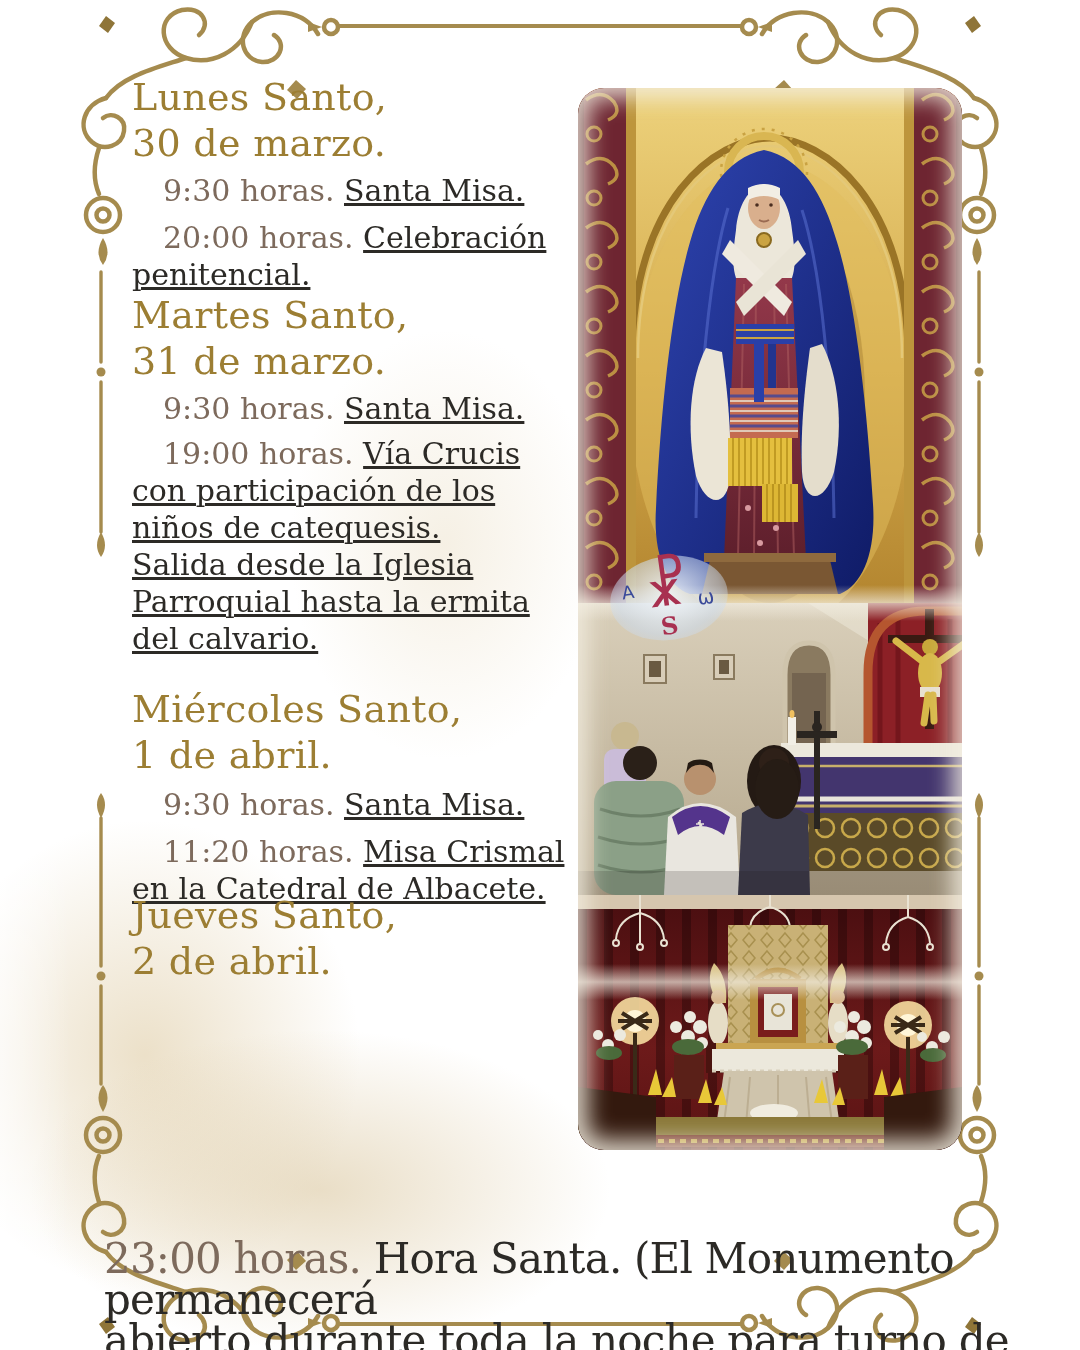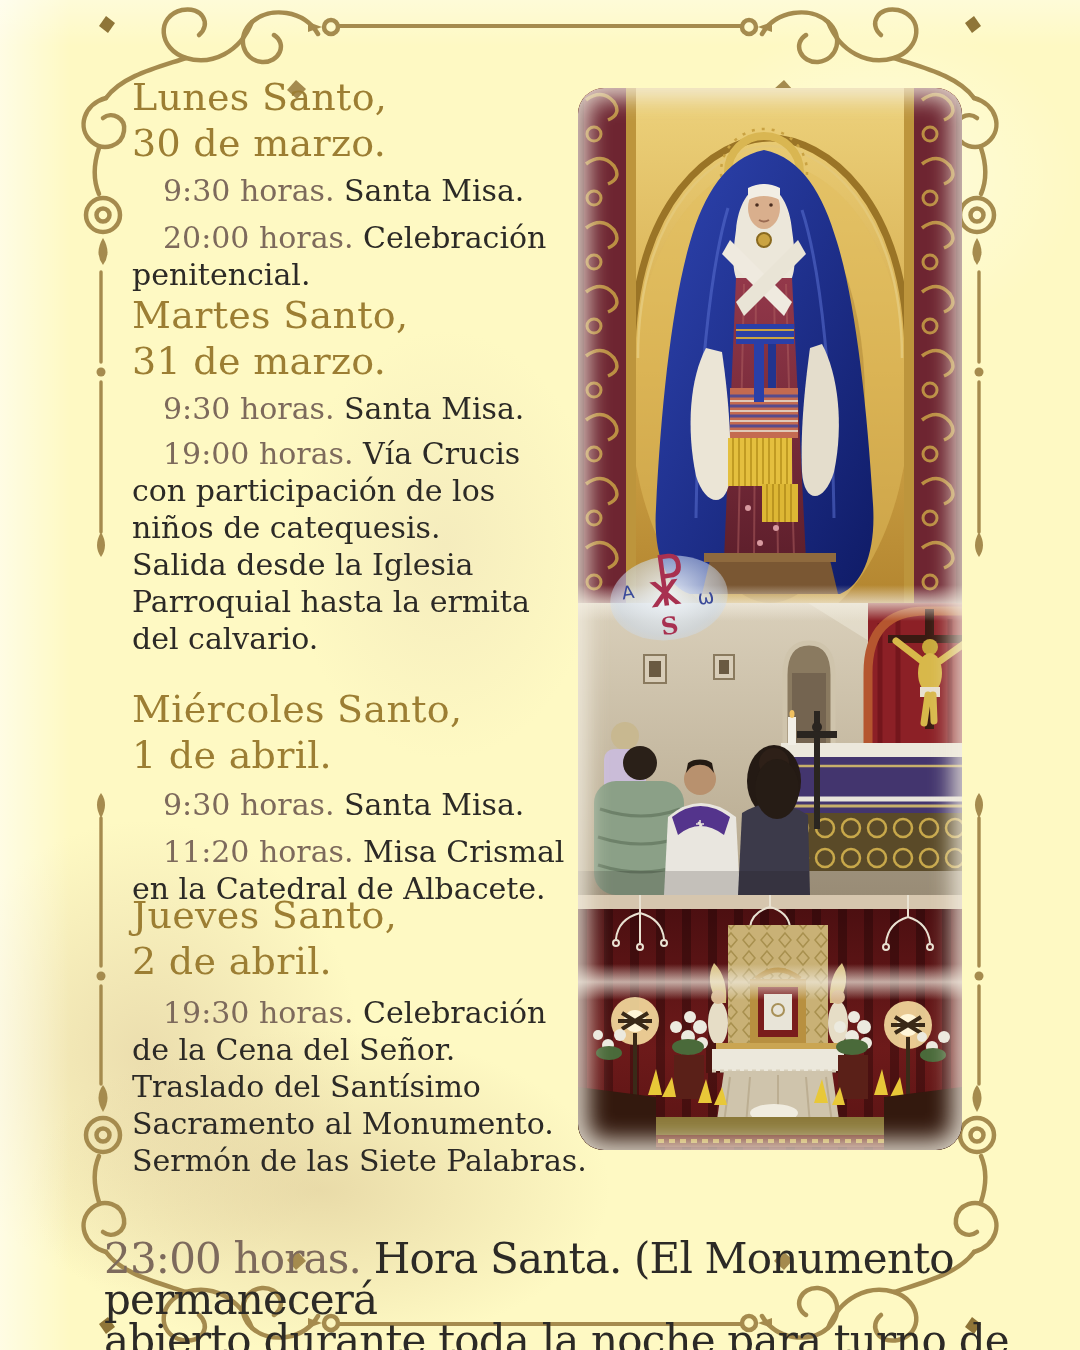--- a/index.html
+++ b/index.html
@@ -1,18 +1,18 @@
 <!DOCTYPE html>
 <html><head>
 <meta charset="utf-8">
 <style>
   html,body{margin:0;padding:0;background:#6e6a60;}
   .poster{
     position:relative;width:1080px;height:1350px;overflow:hidden;
-    background:#fef9c3;
+    background:#ffffff;
     font-family:"DejaVu Serif","Liberation Serif",serif;
   }
   .mottle{position:absolute;border-radius:50%;pointer-events:none;}
   .m1{left:-70px;top:820px;width:430px;height:470px;background:radial-gradient(closest-side,rgba(220,199,156,.55),rgba(220,199,156,0));}
   .m2{left:30px;top:1030px;width:580px;height:320px;background:radial-gradient(closest-side,rgba(212,189,142,.5),rgba(212,189,142,0));}
   .m3{left:290px;top:330px;width:310px;height:430px;background:radial-gradient(closest-side,rgba(228,212,178,.35),rgba(228,212,178,0));}
   .m4{left:680px;top:20px;width:400px;height:320px;background:radial-gradient(closest-side,rgba(255,255,255,.45),rgba(255,255,255,0));}
   .edge-left{position:absolute;left:0;top:0;width:70px;height:100%;pointer-events:none;
     background:linear-gradient(90deg,rgba(255,255,255,.55),rgba(255,255,255,0));}
   .edge-top{position:absolute;left:0;top:0;width:100%;height:46px;pointer-events:none;
@@ -22,21 +22,21 @@
 
   
   .sec{position:absolute;left:132px;width:472px;}
   .s1{top:74px}.s2{top:292px}.s3{top:686px}.s4{top:892px}
   .day-heading{
     margin:0;font-weight:normal;font-size:38px;line-height:46px;
     color:#9c7e33;white-space:pre-line;letter-spacing:.3px;
   }
   .event{margin:0;font-size:30px;line-height:37px;color:#2c2a26;}
   .event .time{color:#7d6a5c;margin-left:31px;}
-  .event .rest{white-space:pre-line;}
+  .event .rest{white-space:pre-line;text-decoration:underline;}
   .mt6{margin-top:6px}.mt8{margin-top:8px}.mt10{margin-top:10px}
   .footer-event{
     position:absolute;left:104px;top:1196px;width:944px;
     font-size:42px;line-height:41px;letter-spacing:-0.8px;color:#2c2a26;
   }
   .footer-event .time{color:#7d6a5c;}
   .footer-event .rest{white-space:pre-line;}
 
   
   .photos{position:absolute;left:578px;top:88px;width:384px;height:1062px;
@@ -132,25 +132,20 @@
       <h2 class="day-heading">Miércoles Santo,
 1 de abril.</h2>
       <p class="event mt8"><span class="time">9:30 horas.</span> <span class="rest">Santa Misa.</span></p>
       <p class="event mt10"><span class="time">11:20 horas.</span> <span class="rest">Misa Crismal
 en la Catedral de Albacete.</span></p>
     </section>
 
     <section class="sec s4">
       <h2 class="day-heading">Jueves Santo,
 2 de abril.</h2>
-      <p class="event mt10"><span class="time">19:30 horas.</span> <span class="rest">Celebración
-de la Cena del Señor.
-Traslado del Santísimo
-Sacramento al Monumento.
-Sermón de las Siete Palabras.</span></p>
     </section>
 
     <p class="footer-event"><span class="time">23:00 horas.</span> <span class="rest">Hora Santa. (El Monumento permanecerá
 abierto durante toda la noche para turno de vela).</span></p>
   </main>
 
   <div class="photos">
 
     <svg width="384" height="515" viewBox="0 0 384 515">
       <defs>

